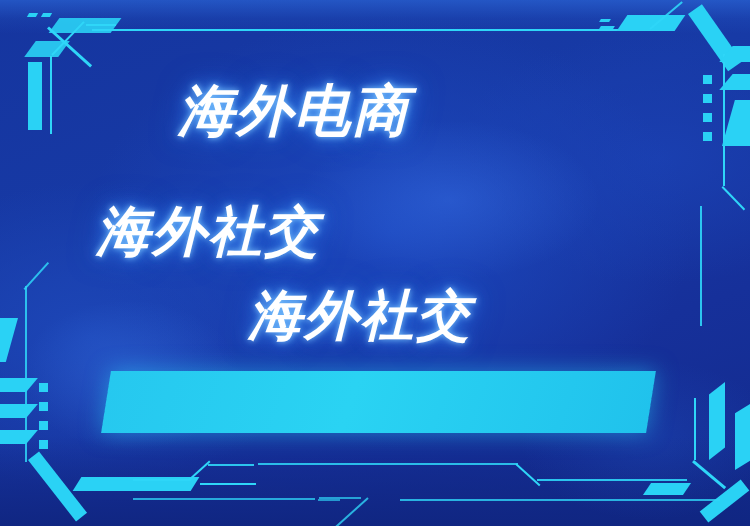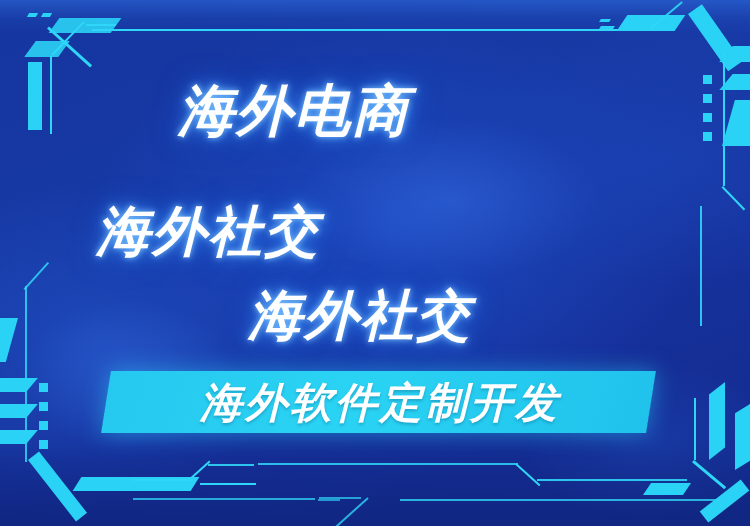--- a/index.html
+++ b/index.html
@@ -255,15 +255,14 @@
          transform:rotate(-40deg); transform-origin:left center; opacity:.9;"></div>
   </div>
 
   <div class="text-layer">
     <div class="kw" id="kw-ecommerce">海外电商</div>
     <div class="kw" id="kw-social">海外社交</div>
     <div class="kw" id="kw-usedcar">海外社交</div>
   </div>
 
   <div id="cta-banner"></div>
-  <div id="cta-banner-label">海外软件定制开发</div>
 
 </div>
 
 </body></html>

